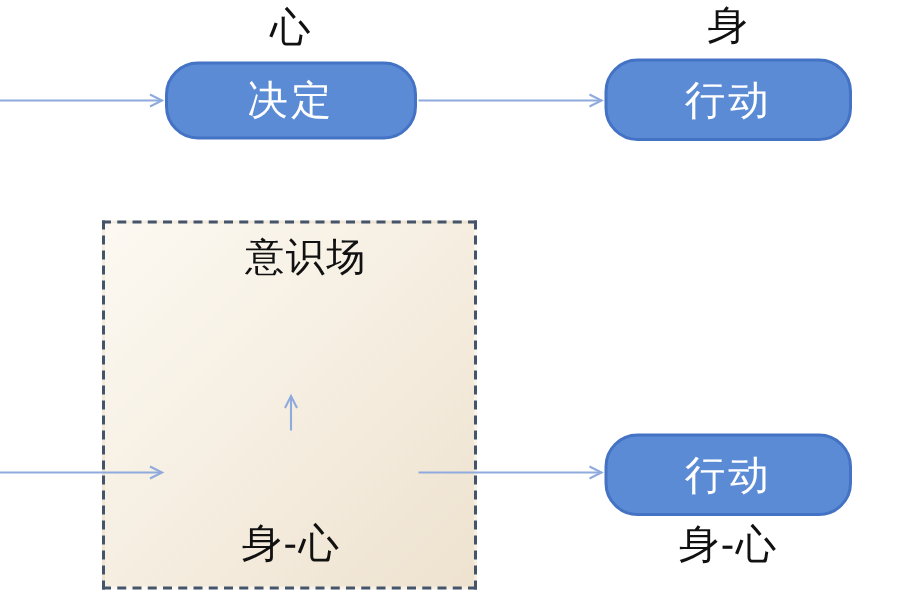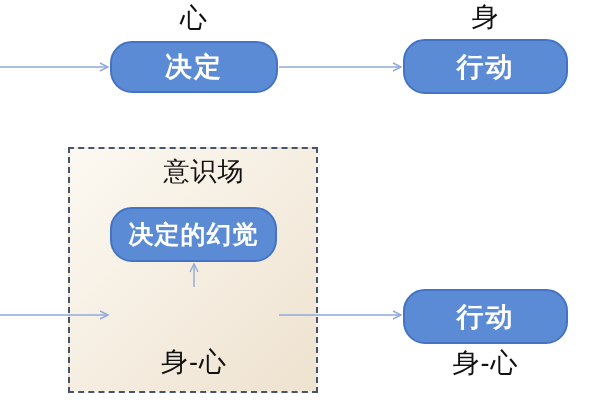--- a/index.html
+++ b/index.html
@@ -21,21 +21,20 @@
   .arrow-stroke{stroke:var(--arrow);stroke-width:1.4;fill:none;}
   .node{
     position:absolute;z-index:3;
     background:var(--box-fill);
     border:2px solid var(--box-border);
     border-radius:22px;
     color:var(--box-text);
     display:flex;align-items:center;justify-content:center;
     font-size:27px;letter-spacing:2px;
     box-sizing:border-box;
-    font-weight:bold;
   }
   .flow-label{
     position:absolute;z-index:3;
     color:var(--label-text);
     font-size:27px;letter-spacing:1px;
     text-align:center;
     line-height:1.2;
   }
   #field{
     position:absolute;z-index:1;
@@ -76,18 +75,17 @@
     <line class="arrow-stroke" x1="279" y1="315" x2="401" y2="315" marker-end="url(#ah)"></line>
     <line class="arrow-stroke" x1="194" y1="287" x2="194" y2="264" marker-end="url(#ah)"></line>
   </svg>
 
   <div class="flow-label" id="label-mind">心</div>
   <div class="flow-label" id="label-body">身</div>
   <div class="node" id="node-decision">决定</div>
   <div class="node" id="node-action-top">行动</div>
 
   <div class="flow-label" id="label-field-title">意识场</div>
-  <div class="node" id="node-illusion">决定的幻觉</div>
   <div class="flow-label" id="label-bodymind-left">身-心</div>
   <div class="node" id="node-action-bottom">行动</div>
   <div class="flow-label" id="label-bodymind-right">身-心</div>
 
 </div>
 
 </body></html>

